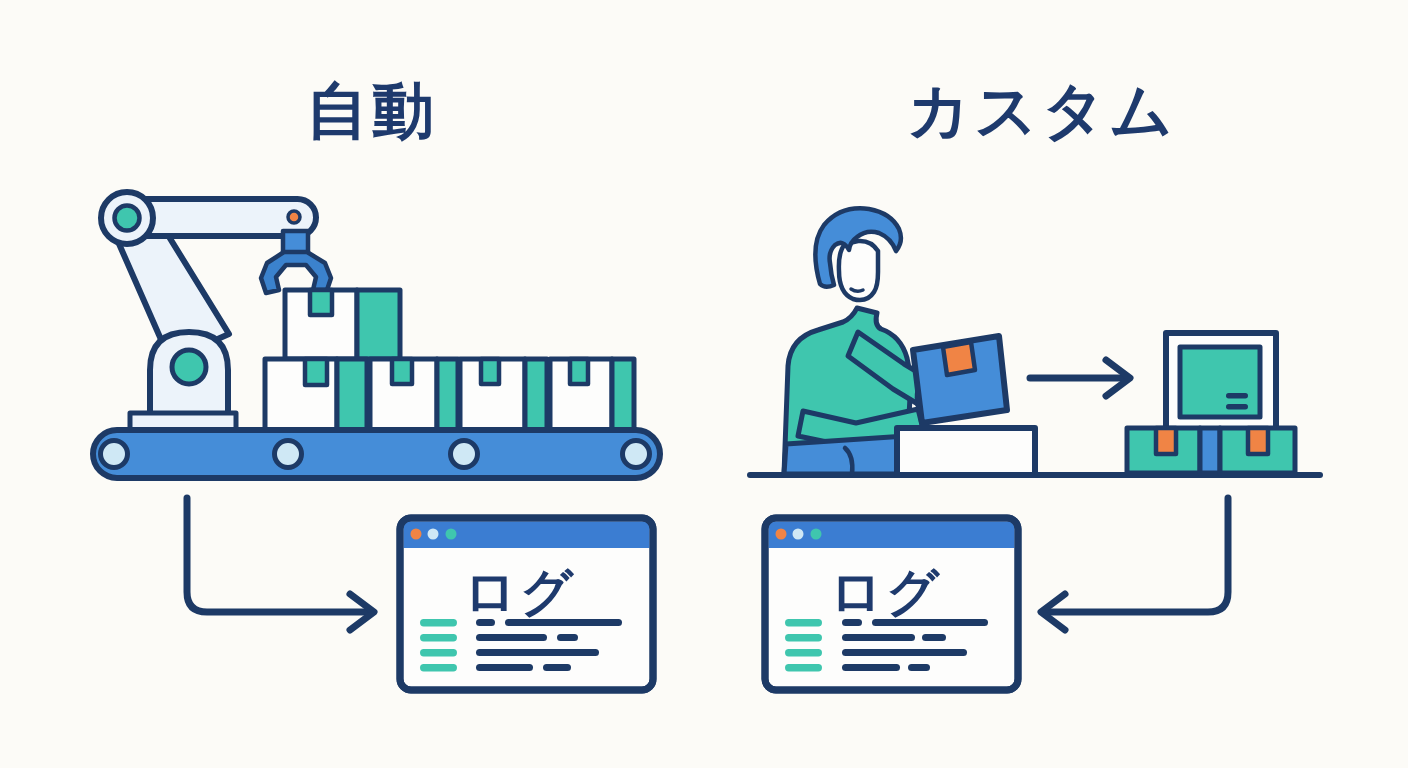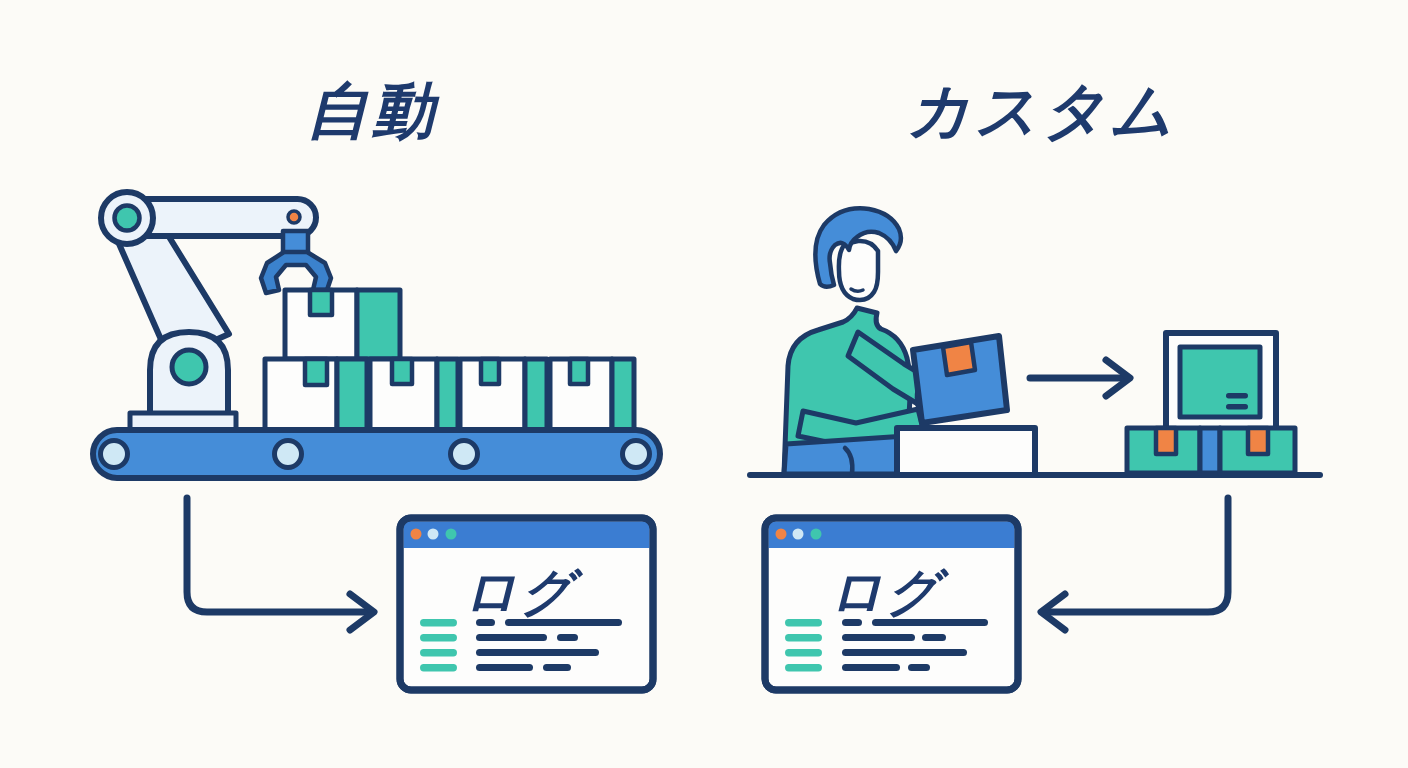--- a/index.html
+++ b/index.html
@@ -1,21 +1,21 @@
 <!DOCTYPE html>
 <html><head>
 <meta charset="utf-8">
 <style>
   html,body{margin:0;padding:0;}
   body{
     width:1408px;height:768px;overflow:hidden;
     background:#fcfbf7;
     font-family:"DejaVu Sans",sans-serif;
   }
-  .canvas{position:relative;width:1184px;height:768px;font-style:italic;}
+  .canvas{position:relative;width:1184px;height:768px;}
   svg{display:block;}
   
   .o{stroke:#1d3a66;stroke-linejoin:round;stroke-linecap:round;}
   .w7{stroke-width:7}.w6{stroke-width:6}.w5{stroke-width:5}.w4{stroke-width:4.5}.w3{stroke-width:3.5}
   .f-none{fill:none}
   .f-light{fill:#ecf3fa}
   .f-white{fill:#fdfdfc}
   .f-teal{fill:#3fc6ae}
   .f-blue{fill:#458dd8}
   .f-blue2{fill:#3b82cd}

